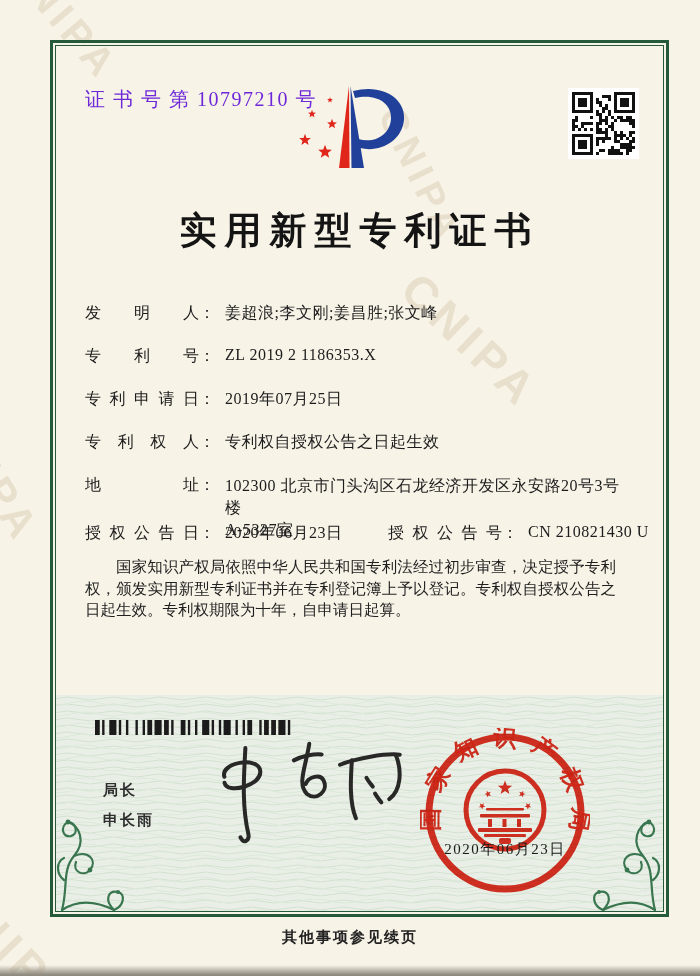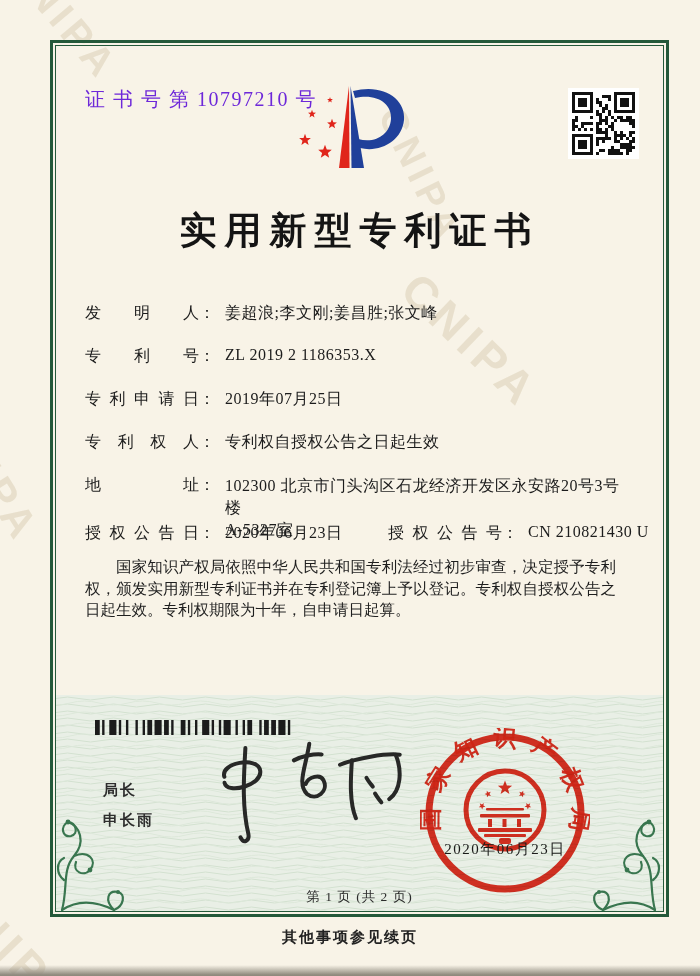--- a/index.html
+++ b/index.html
@@ -355,17 +355,16 @@
       <rect x="68" y="91" width="4" height="8"></rect>
       <rect x="82.5" y="91" width="4" height="8"></rect>
       <rect x="97" y="91" width="4" height="8"></rect>
       <rect x="58" y="100" width="54" height="4" rx="1"></rect>
       <rect x="64" y="106" width="42" height="3" rx="1"></rect>
       <rect x="79" y="110" width="12" height="6" rx="2"></rect>
     </g>
     <text x="85" y="126" text-anchor="middle" font-size="15" fill="#1d1d1d" letter-spacing="1.5" font-family="&quot;Liberation Serif&quot;,&quot;DejaVu Serif&quot;,serif">2020年06月23日</text>
   </svg>
 
-  <div class="page-indicator">第 1 页 (共 2 页)</div>
   <div class="note">其他事项参见续页</div>
 
   <div class="bottom-edge"></div>
 </div>
 
 </body></html>

